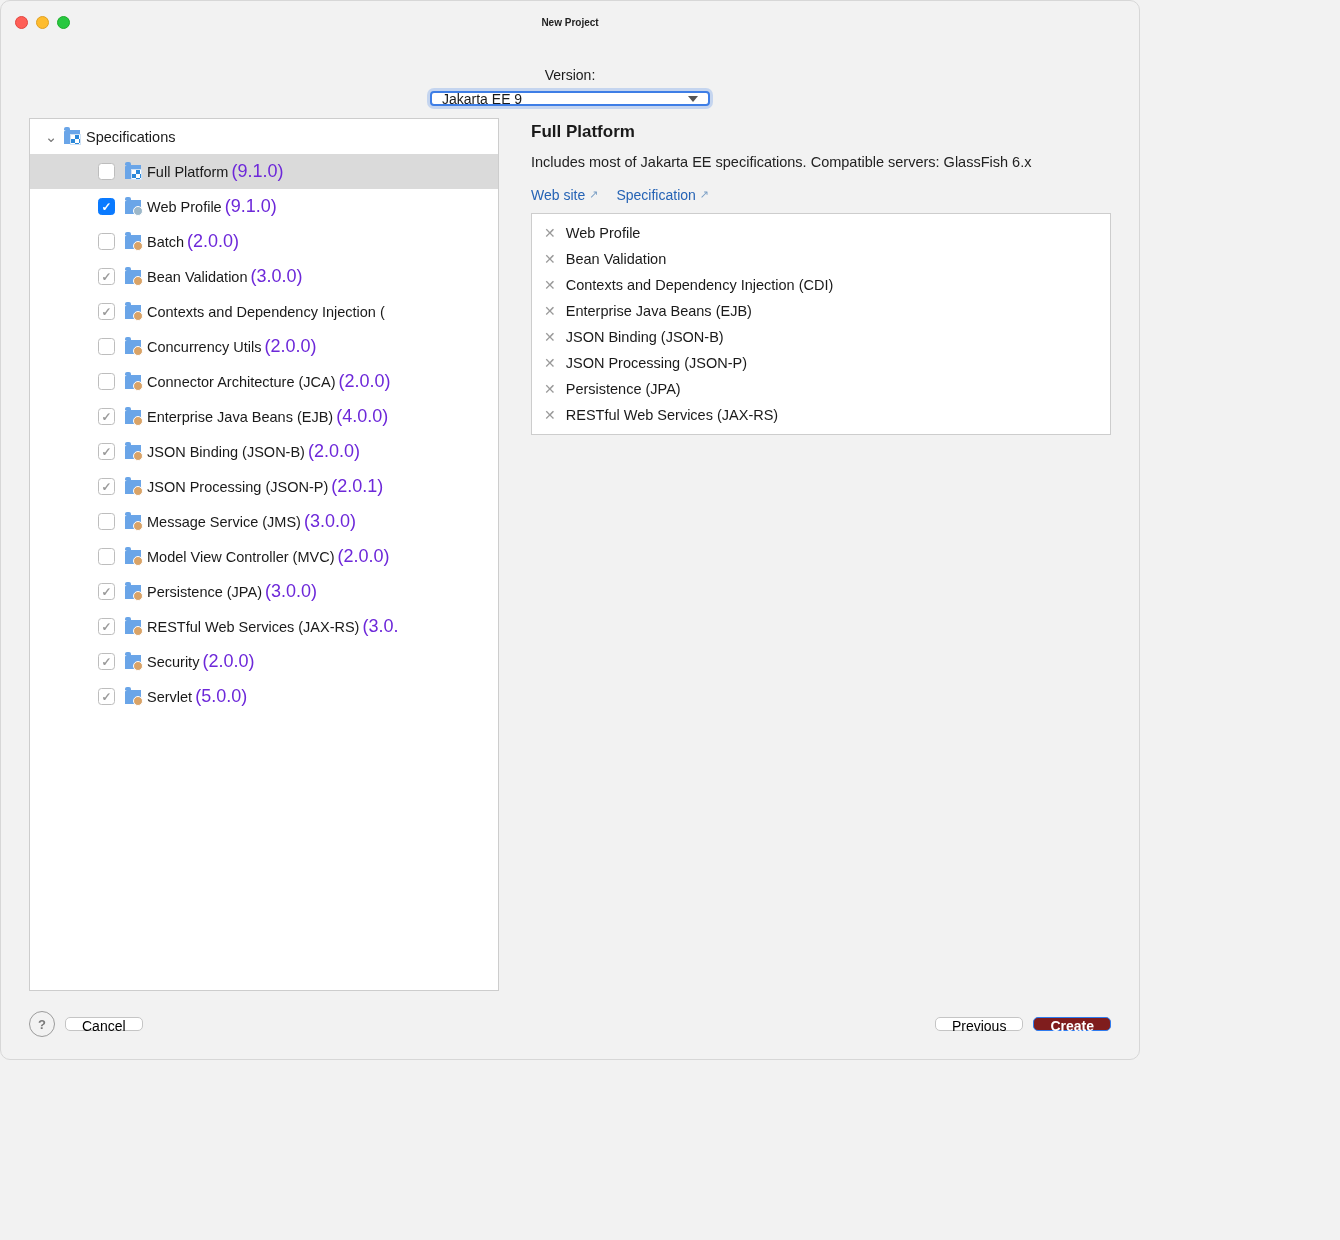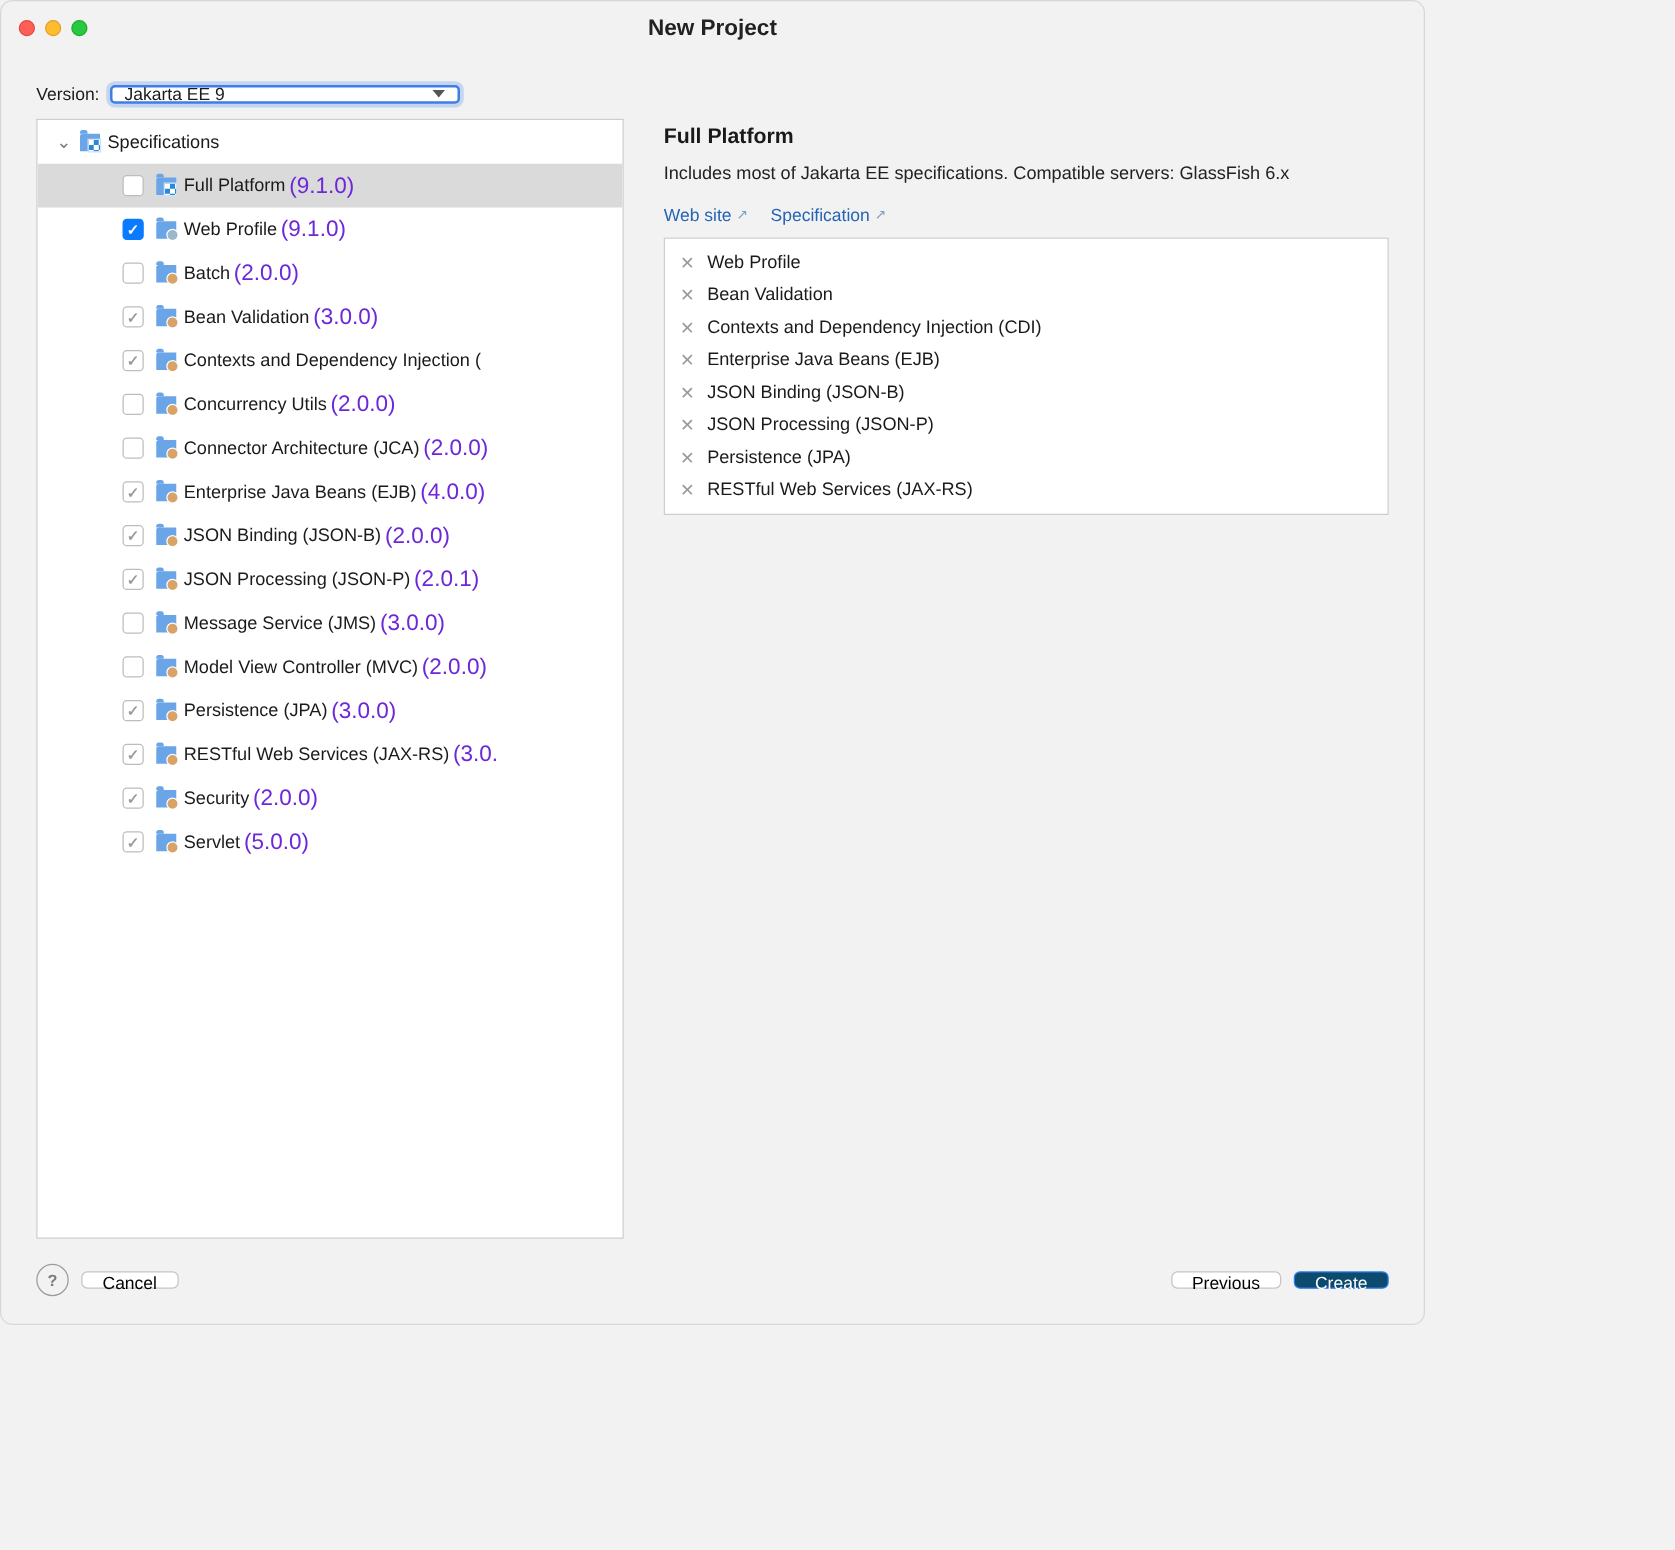--- a/index.html
+++ b/index.html
@@ -20,23 +20,23 @@
     height: 42px;
     display: flex;
     align-items: center;
     position: relative;
   }
   .traffic { position: absolute; left: 14px; display: flex; gap: 8px; }
   .tl { width: 13px; height: 13px; border-radius: 50%; }
   .tl.red { background:#ff5f57; border:1px solid #e24640; }
   .tl.yel { background:#febc2e; border:1px solid #dfa023; }
   .tl.grn { background:#28c840; border:1px solid #1dad2b; }
-  .title { margin: 4px auto; font-weight: 600; font-size: 18px; color:#222; }
+  .title { margin: 4px auto; font-weight: 600; font-size: 10px; color:#222; }
   .content { padding: 10px 28px 0 28px; flex: 1; display:flex; flex-direction:column;}
-  .row-version { display:flex; align-items:center; gap: 8px; margin-top: 14px; }
+  .row-version { display:flex; align-items:center; gap: 8px; margin-top: 14px; flex-direction: column; }
   .row-version label { font-size: 14px; }
   .version-select {
     display:flex; align-items:center; justify-content:space-between;
     width: 280px; height: 15px; padding: 0 10px;
     background: #fff; border-radius: 4px;
     border: 2px solid #3e7ee6;
     box-shadow: 0 0 0 3px rgba(62,126,230,.25);
     font-size: 14px;
   }
   .chev { width:0;height:0;border-left:5px solid transparent;border-right:5px solid transparent;border-top:6px solid #555;}
@@ -66,21 +66,21 @@
   .ficon { width:16px;height:14px; margin: 0 6px 0 4px; position:relative; display:inline-block; background:#6aa5e8; border-top-left-radius:2px; }
   .ficon::before { content:""; position:absolute; top:-3px; left:0; width:6px; height:3px; background:#6aa5e8; border-top-left-radius:2px; border-top-right-radius:2px; }
   .ficon.grid::after{ content:""; position:absolute; right:-1px; bottom:-1px; width:9px; height:9px; background: conic-gradient(#2b88d9 0 25%,#fff 0 50%,#2b88d9 0 75%,#fff 0); background-size:8px 8px; border:1px solid #cfe2f6;}
   .ficon.badge::after{ content:""; position:absolute; right:-2px; bottom:-2px; width:8px; height:8px; background:#d9a367; border-radius:50%; border:1px solid #fff;}
   .ficon.badge.globe::after{ background:#9cb7c9; }
   .spec-name { font-size:14.5px; }
   .spec-ver { color:#6d28d9; font-size:18px; margin-left:3px;}
   .footer { display:flex; align-items:center; padding: 20px 28px 22px 28px; gap:10px;}
   .help { width:26px;height:26px;border:1.5px solid #9b9b9b;border-radius:50%;display:flex;align-items:center;justify-content:center;color:#7a7a7a;font-weight:600;}
   .btn { height:14px; padding:0 16px; border:1px solid #c5c5c5; background:#fff; border-radius:5px; font-size:14px; cursor:pointer;}
-  .btn.primary { background:#0c4a6e; border-color:#2e7cf0; color:#fff; font-weight:400;}
+  .btn.primary { background:#7f1d1d; border-color:#2e7cf0; color:#fff; font-weight:700;}
   .spacer{flex:1;}
 </style>
 </head>
 <body>
 
 <div class="titlebar">
   <div class="traffic">
     <span class="tl red"></span>
     <span class="tl yel"></span>
     <span class="tl grn"></span>

